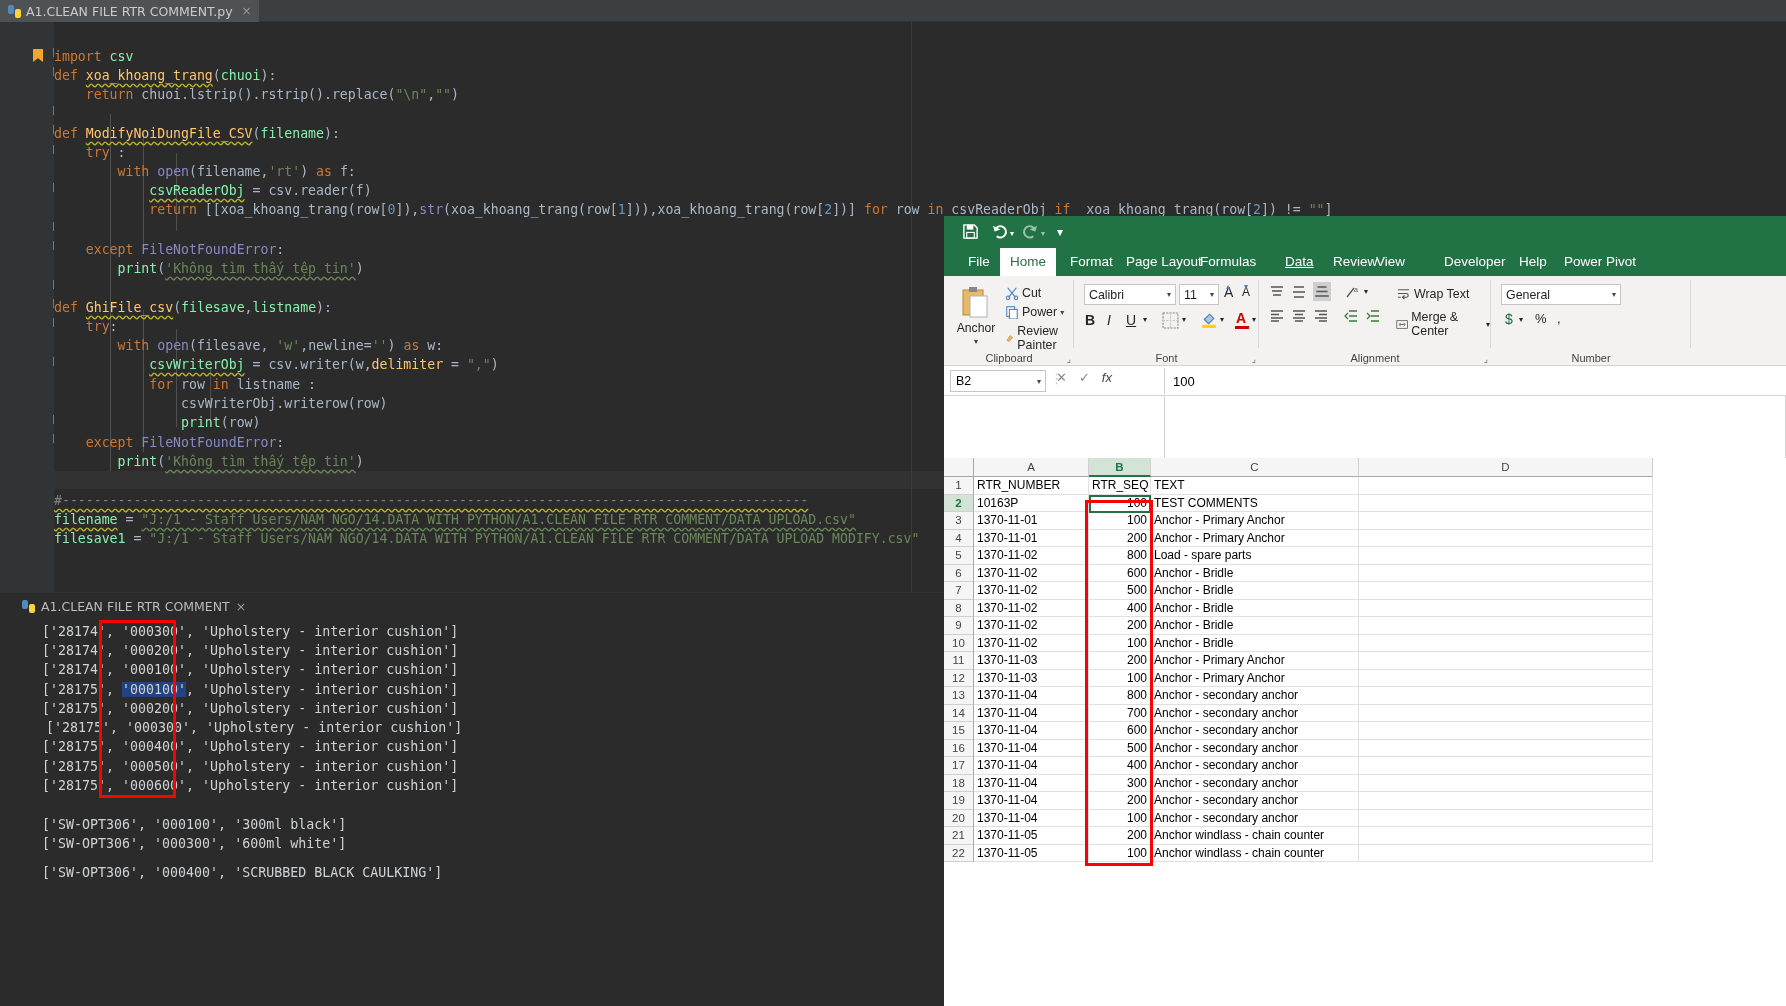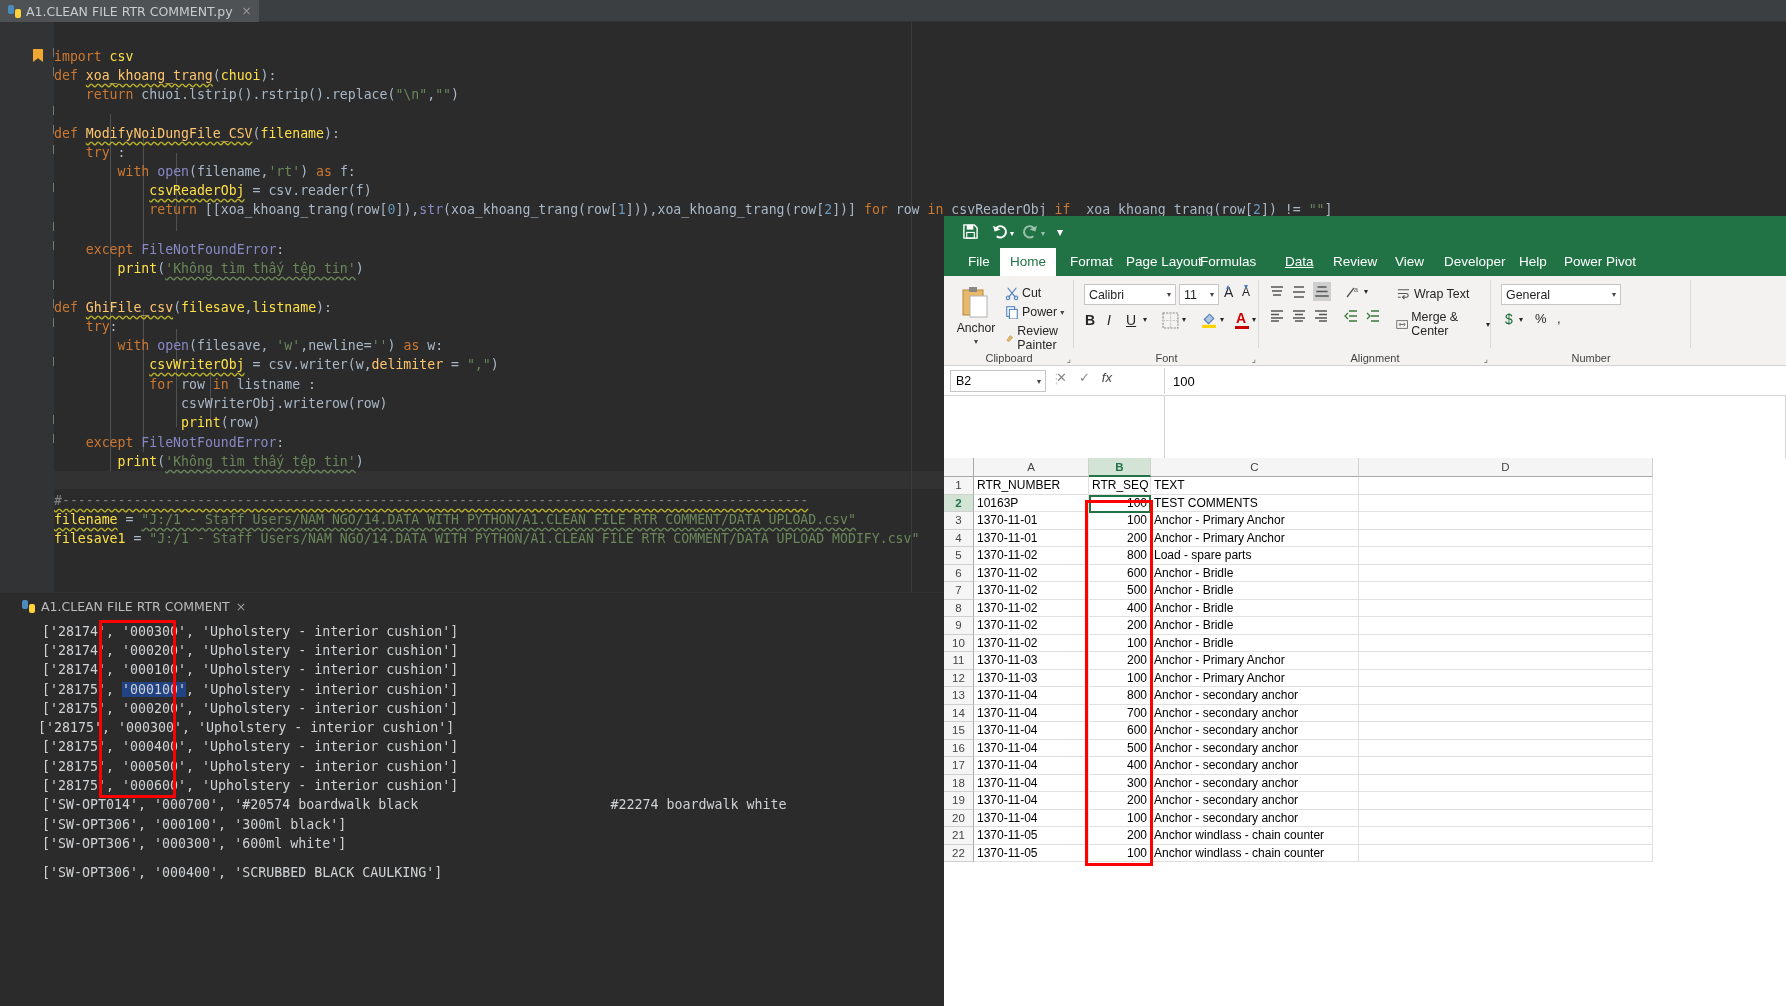--- a/index.html
+++ b/index.html
@@ -59,21 +59,21 @@
   .codeline {
     position: absolute; left: 0; white-space: pre;
     font-family: "DejaVu Sans Mono", monospace; font-size: 13.2px;
     color: #a9b7c6; letter-spacing: 0px;
   }
   .kw   { color: #cc7832; }
   .fn   { color: #ffc66d; }
   .str  { color: #6a8759; }
   .num  { color: #6897bb; }
   .cmt  { color: #808080; }
-  .id   { color: #fde047; }
+  .id   { color: #86efac; }
   .bi   { color: #8888c6; }
   .wavy { text-decoration: underline; text-decoration-style: wavy;
           text-decoration-color: #bbb529; text-underline-offset: 3px; }
   .wavyg{ text-decoration: underline; text-decoration-style: wavy;
           text-decoration-color: #6a8759; text-underline-offset: 3px; }
 
   .indentguide { position: absolute; width: 1px; background: #4f5052; }
   .caretline { position: absolute; left: 0; right: 0; height: 18px; background: #323232; }
   .rightmargin { position: absolute; top: 22px; width: 1px; height: 570px; background: #3b3b3b; }
 
@@ -355,25 +355,24 @@
     </div>
 
     <div class="conscroll"></div>
 
     <div class="console">
       <div class="conline" style="left:16px; top:6px;">['28174', '000300', 'Upholstery - interior cushion']</div>
       <div class="conline" style="left:16px; top:25px;">['28174', '000200', 'Upholstery - interior cushion']</div>
       <div class="conline" style="left:16px; top:44px;">['28174', '000100', 'Upholstery - interior cushion']</div>
       <div class="conline" style="left:16px; top:64px;">['28175', <span class="selhl">'000100'</span>, 'Upholstery - interior cushion']</div>
       <div class="conline" style="left:16px; top:83px;">['28175', '000200', 'Upholstery - interior cushion']</div>
-      <div class="conline" style="left:12px; top:102px;">['28175', '000300', 'Upholstery - interior cushion']</div>
+      <div class="conline" style="left:20px; top:102px;">['28175', '000300', 'Upholstery - interior cushion']</div>
       <div class="conline" style="left:16px; top:121px;">['28175', '000400', 'Upholstery - interior cushion']</div>
       <div class="conline" style="left:16px; top:141px;">['28175', '000500', 'Upholstery - interior cushion']</div>
       <div class="conline" style="left:16px; top:160px;">['28175', '000600', 'Upholstery - interior cushion']</div>
-      <div class="conline" style="left:16px; top:179px;">['SW-OPT014', '000700', '#20574 boardwalk black                        #22274 boardwalk white</div>
       <div class="conline" style="left:16px; top:199px;">['SW-OPT306', '000100', '300ml black']</div>
       <div class="conline" style="left:16px; top:218px;">['SW-OPT306', '000300', '600ml white']</div>
       <div class="conline" style="left:16px; top:247px;">['SW-OPT306', '000400', 'SCRUBBED BLACK CAULKING']</div>
     </div>
 
     <div class="redbox" style="left:99px; top:620px; width:77px; height:178px;"></div>
   </div>
 
   <div class="excel">
 
@@ -397,21 +396,21 @@
     </div>
 
     <div class="xl-ribbontabs">
       <span class="xl-tab" style="left:14px;">File</span>
       <span class="xl-tab active" style="left:56px;">Home</span>
       <span class="xl-tab" style="left:116px;">Format</span>
       <span class="xl-tab" style="left:172px;">Page Layout</span>
       <span class="xl-tab" style="left:246px;">Formulas</span>
       <span class="xl-tab" style="left:331px;text-decoration:underline;">Data</span>
       <span class="xl-tab" style="left:379px;">Review</span>
-      <span class="xl-tab" style="left:441px;">View</span>
+      <span class="xl-tab" style="left:422px;">View</span>
       <span class="xl-tab" style="left:490px;">Developer</span>
       <span class="xl-tab" style="left:565px;">Help</span>
       <span class="xl-tab" style="left:610px;">Power Pivot</span>
     </div>
 
     <div class="xl-ribbon">
 
       <div class="rgroup" style="left:0; width:130px;">
         <div class="xbtn" style="left:10px; top:8px; flex-direction:column; gap:2px; width:44px;">
           <svg width="30" height="34" viewBox="0 0 30 34">

